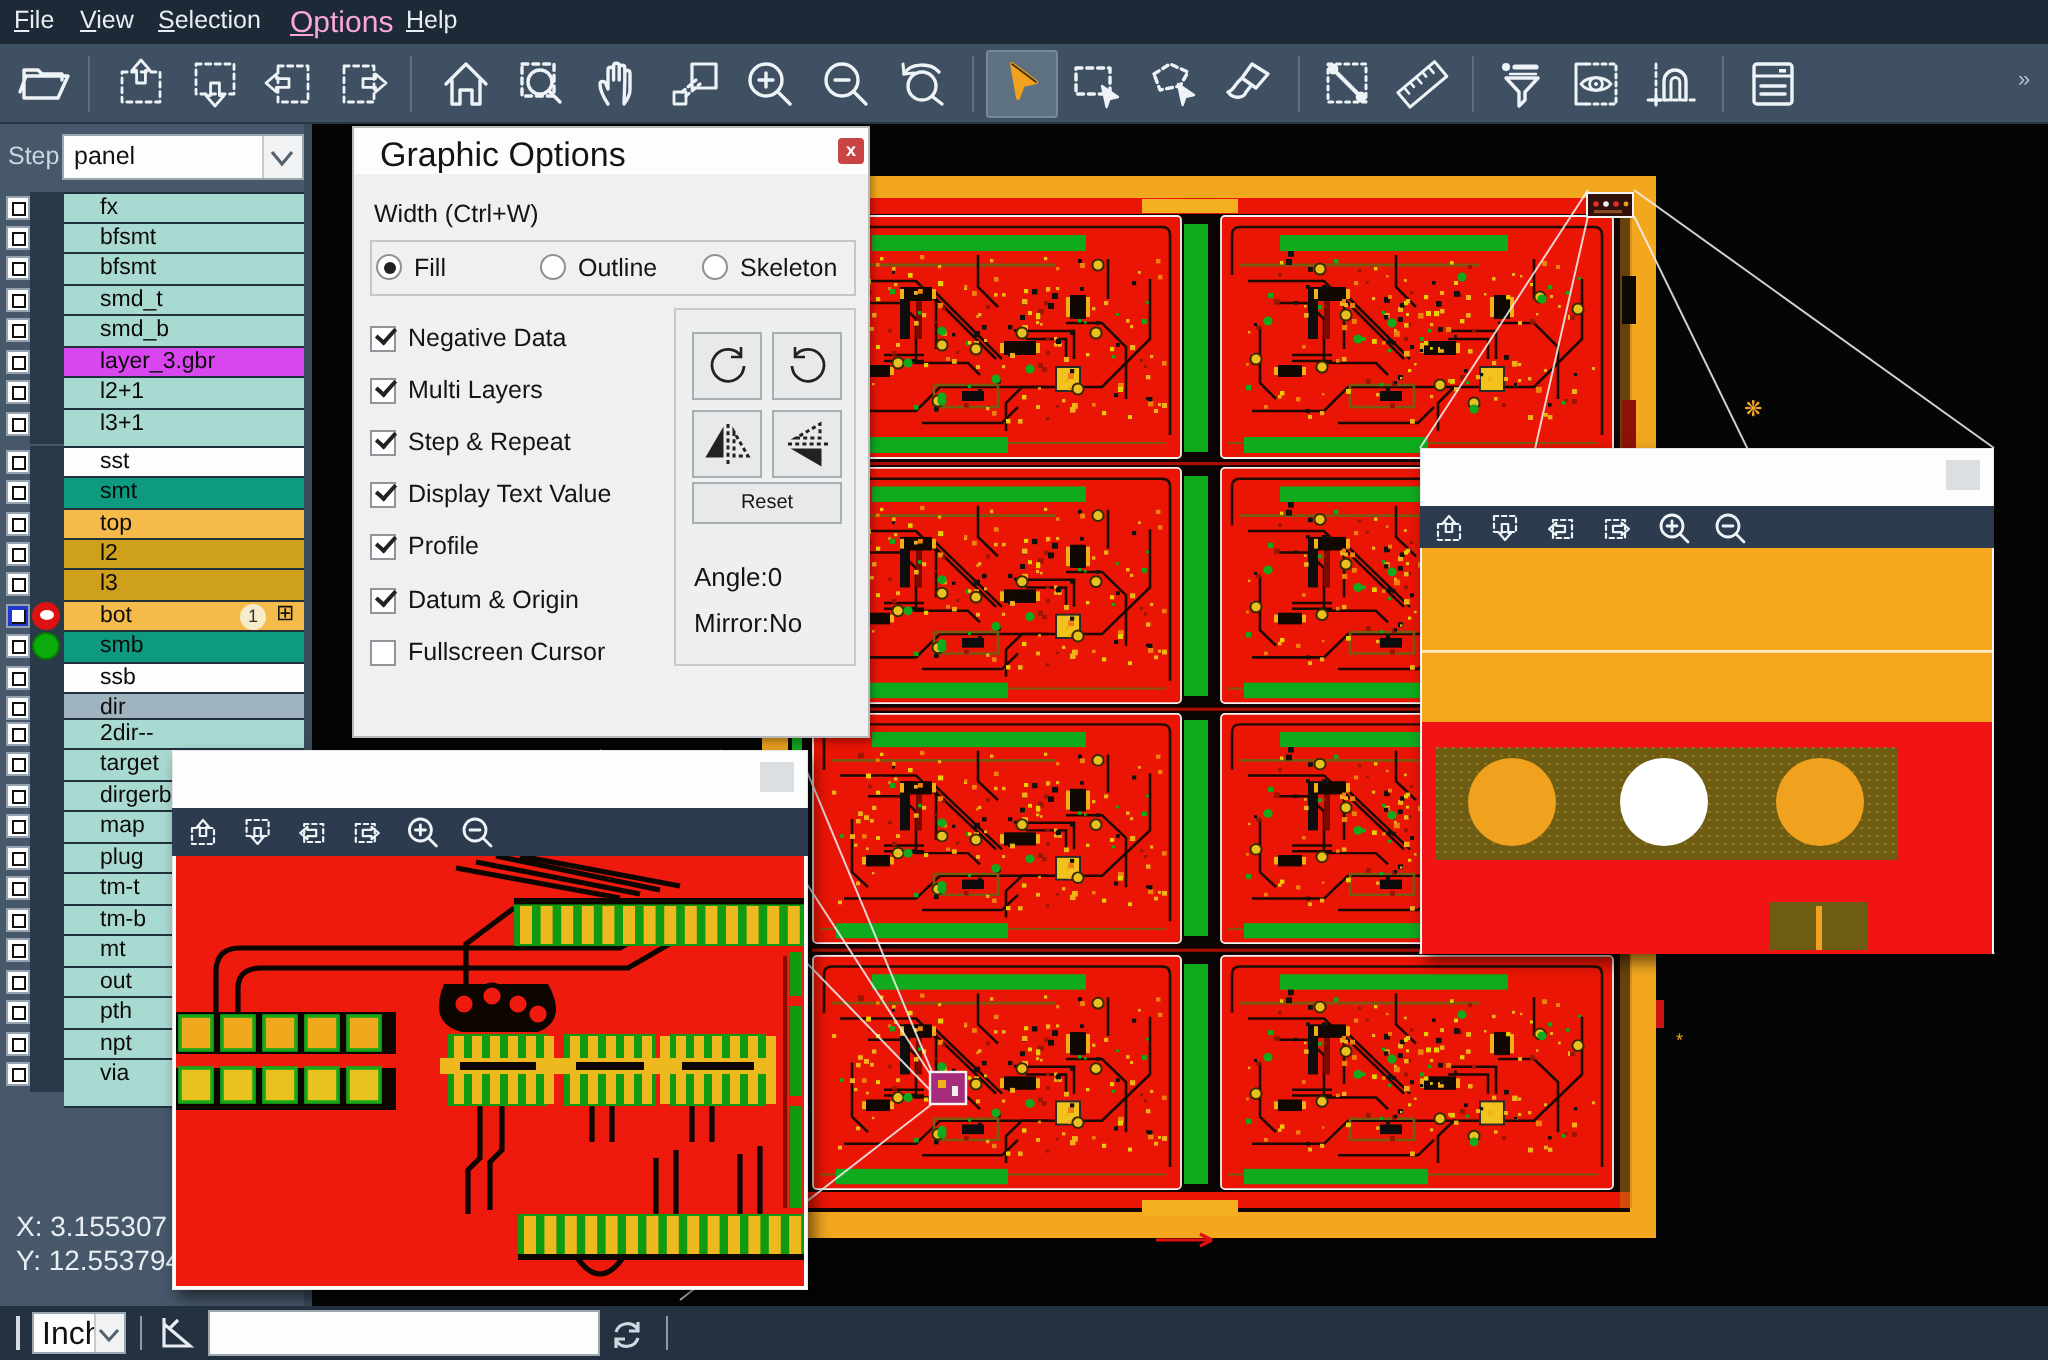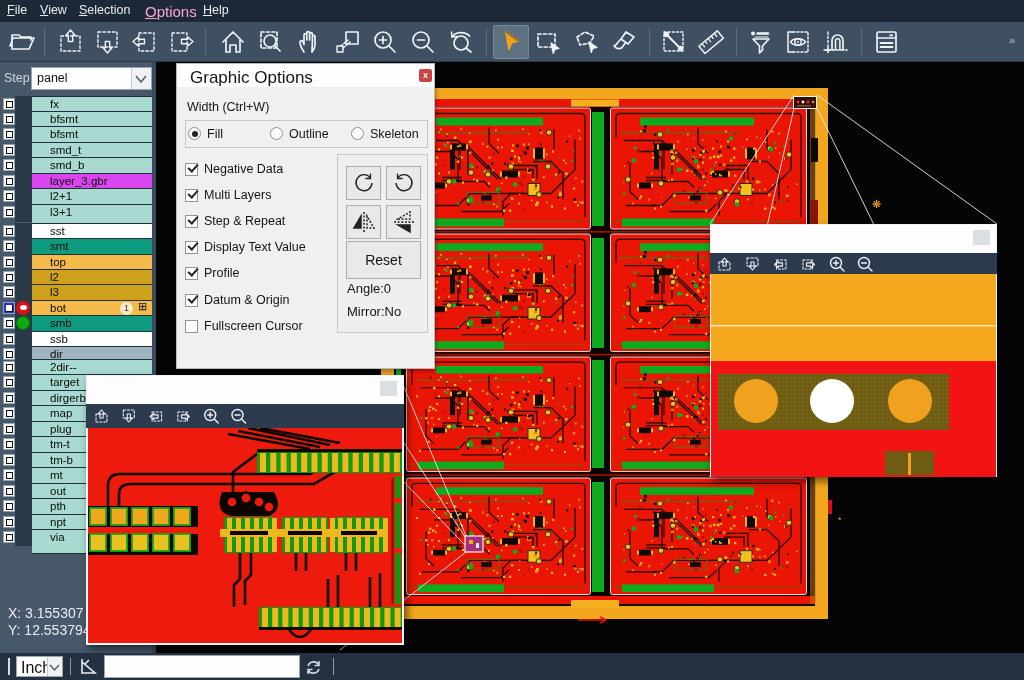--- a/index.html
+++ b/index.html
@@ -955,21 +955,21 @@
         <path d="M16 7 L16 19 L23 19 Z" stroke-dasharray="2 1.6"></path>
       </svg>
     </div>
 <div class="btn" style="left:386px;top:205px;width:35px;height:34px">
       <svg width="26" height="26" viewBox="0 0 26 26" fill="none" stroke="#222" stroke-width="1.5">
         <path d="M3 13 h20" stroke-dasharray="2 1.6"></path>
         <path d="M7 16 L19 16 L19 23 Z" fill="#222"></path>
         <path d="M7 10 L19 10 L19 3 Z" stroke-dasharray="2 1.6"></path>
       </svg>
     </div>
-<div class="btn" style="left:346px;top:241px;width:75px;height:38px;font-size:14px">Reset</div>
+<div class="btn" style="left:346px;top:241px;width:75px;height:21px;font-size:10px">Reset</div>
 <div class="abs" style="left:347px;top:281px;font-size:13px;color:#141414">Angle:0</div>
 <div class="abs" style="left:347px;top:304px;font-size:13px;color:#141414">Mirror:No</div>
 <div class="abs" style="left:0;top:653px;width:1024px;height:27px;background:#243140"></div>
 <div class="sep" style="left:8px;top:658px;height:17px;background:#d5dce2;width:2px"></div>
 <div class="abs" style="left:16px;top:656px;width:47px;height:21px;background:#fdfdfd;border:1px solid #9aa7b0"></div>
 <div class="abs" style="left:21px;top:659px;font-size:16px;color:#111">Inch</div>
 <div class="abs" style="left:47px;top:657px;width:15px;height:19px;background:#f0f2f3;border-left:1px solid #c4ccd1"></div>
 <svg style="position:absolute;left:49px;top:663px;" width="11" height="9" viewBox="0 0 11 9">
       <path d="M1 2 L5.5 7 L10 2" fill="none" stroke="#53626e" stroke-width="1.5"></path>
     </svg>

